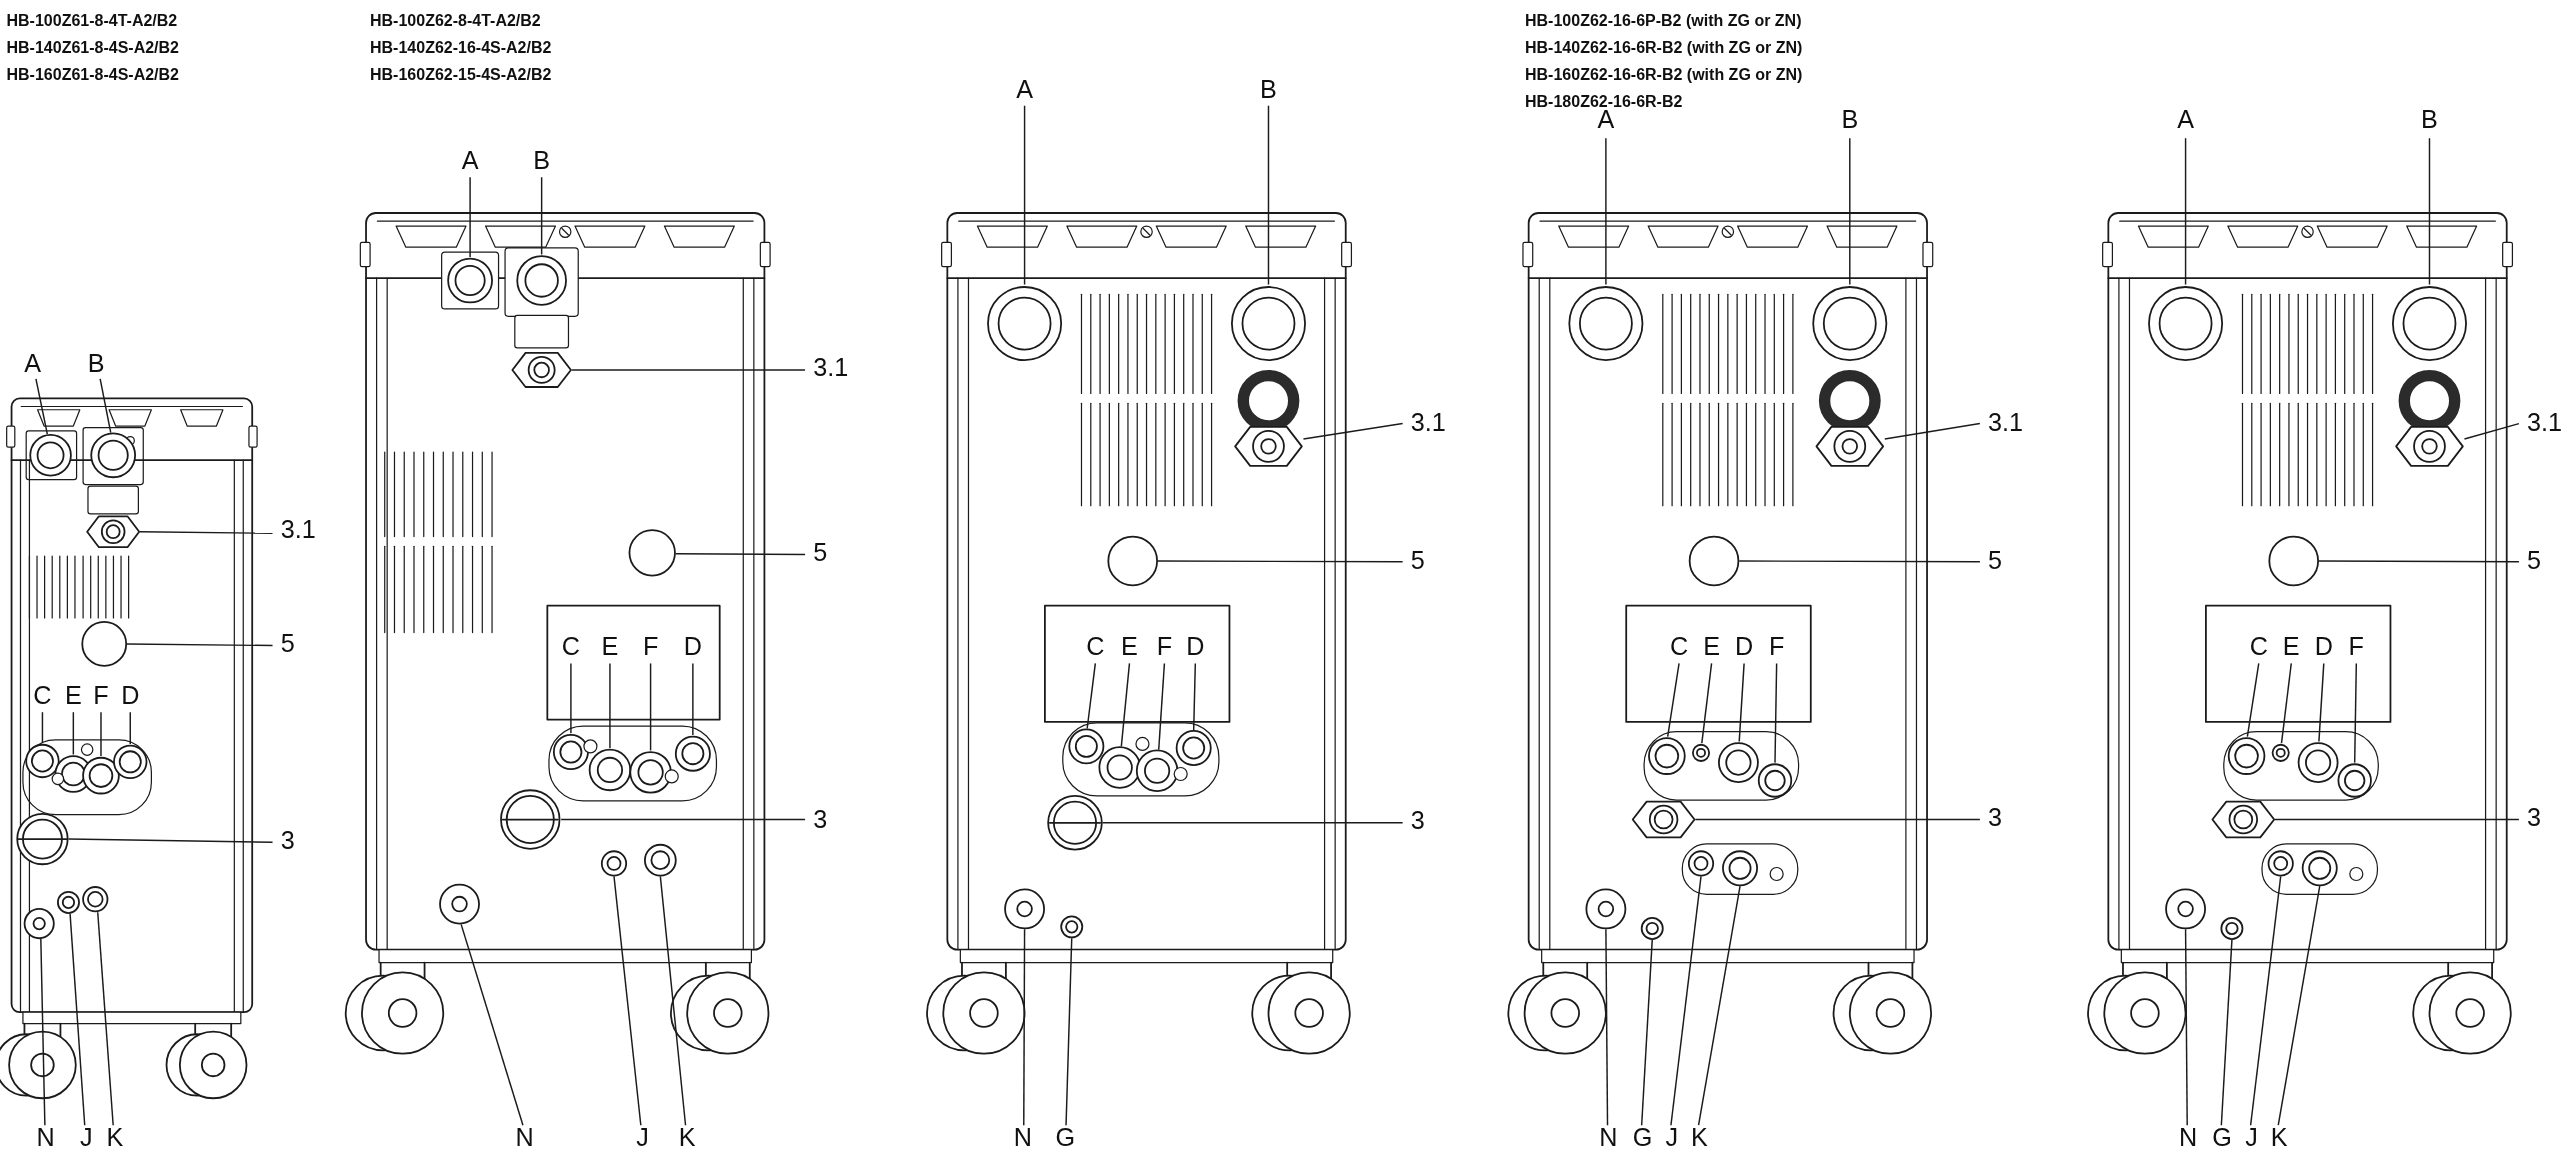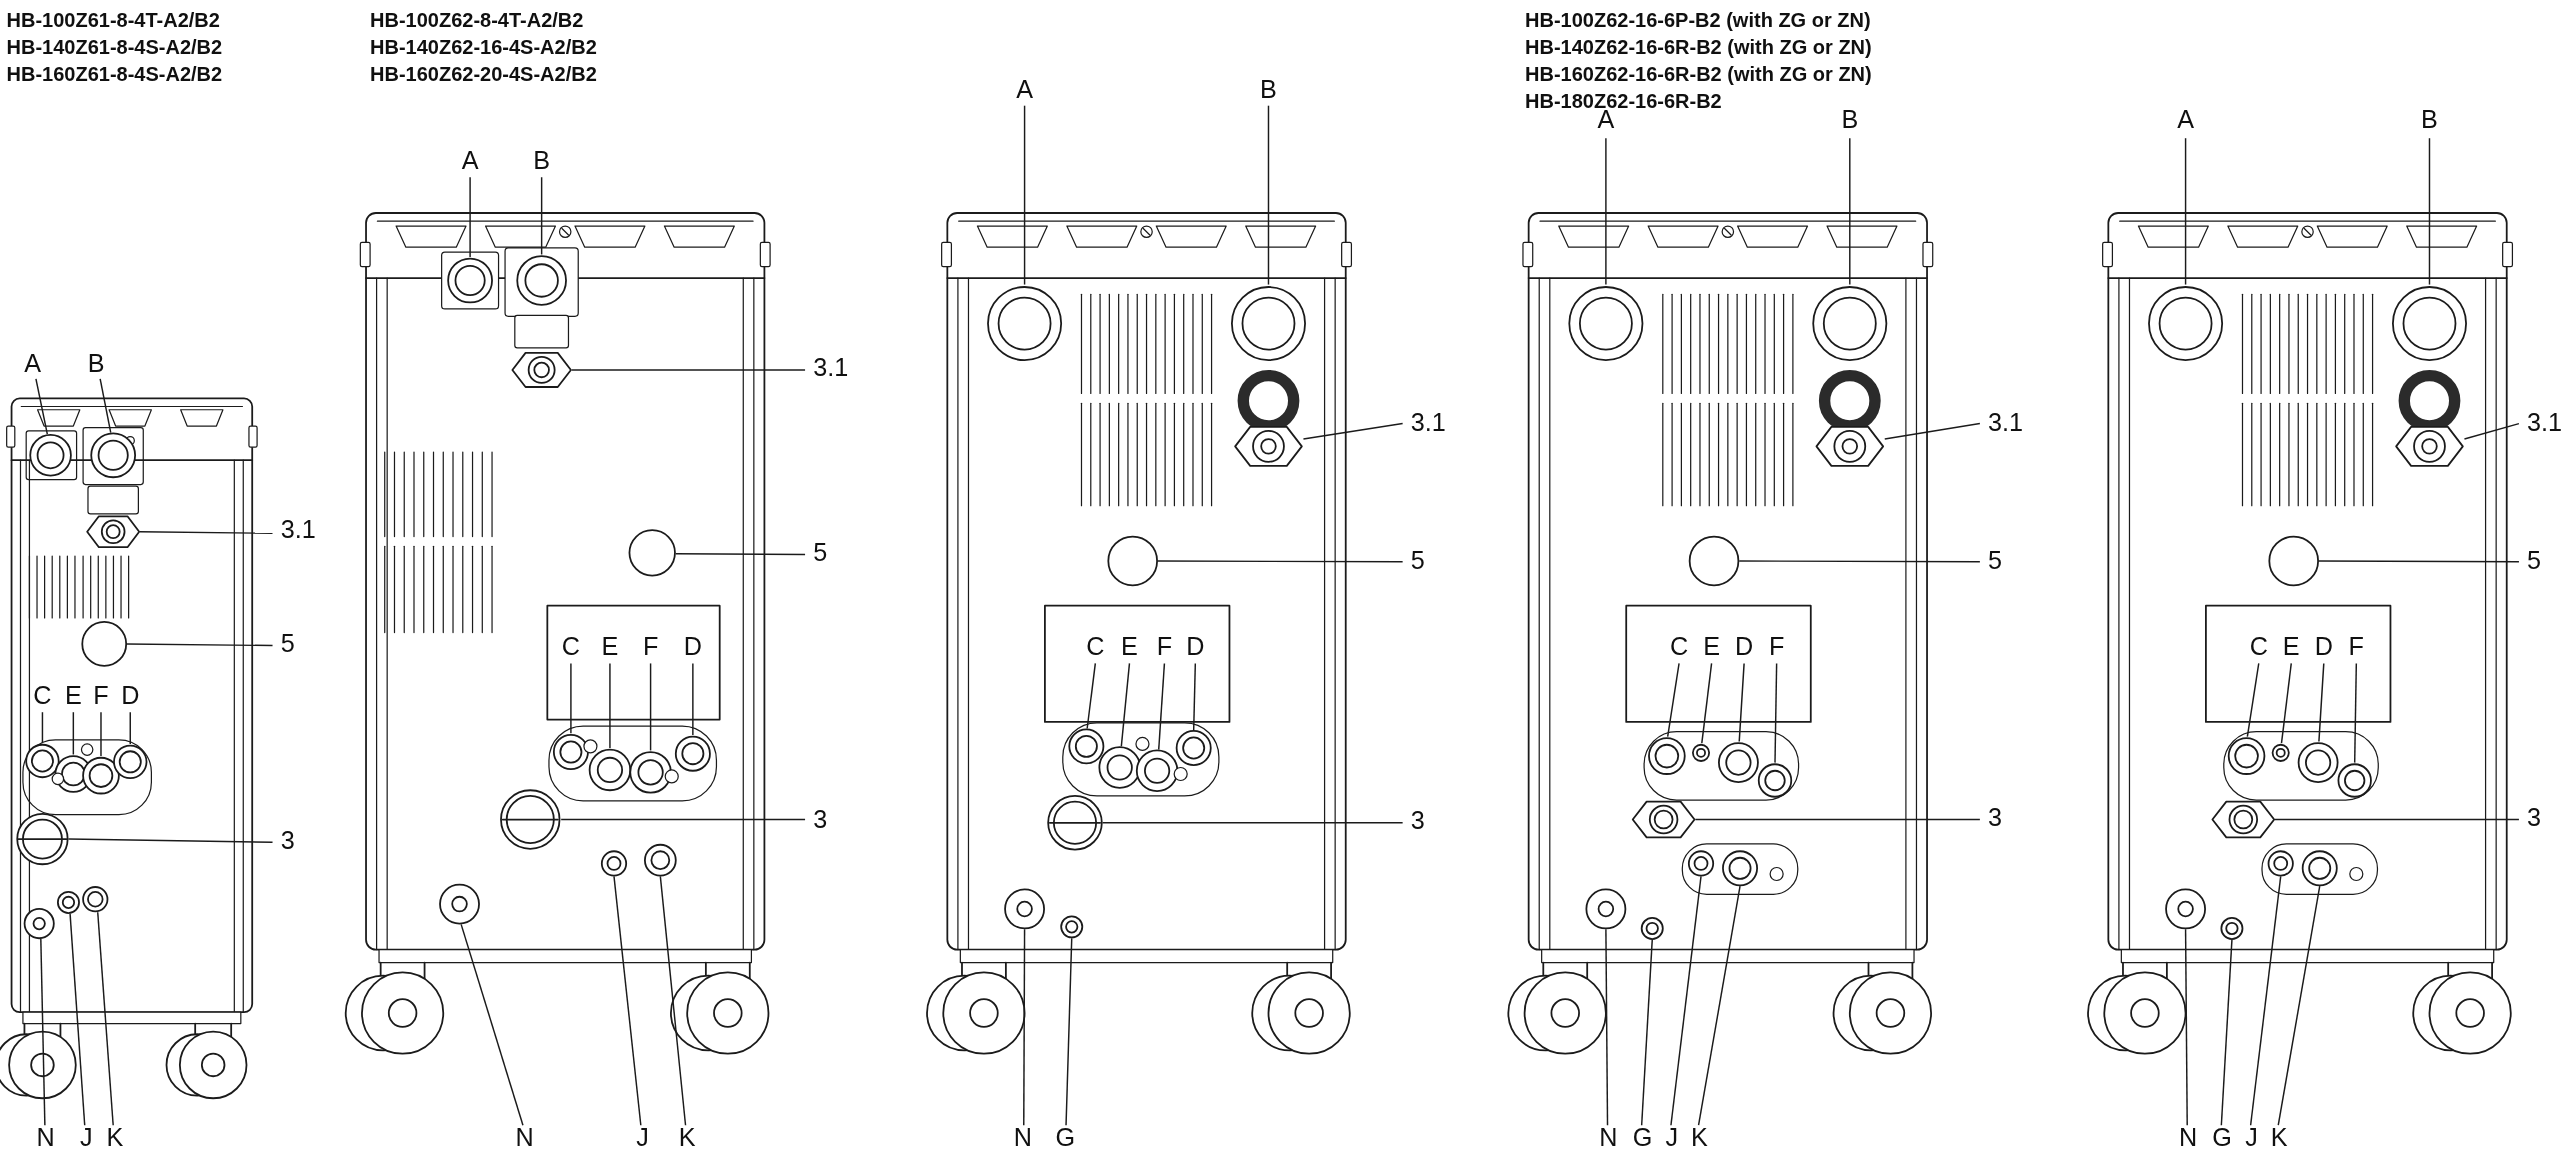--- a/index.html
+++ b/index.html
@@ -1,18 +1,18 @@
 <!DOCTYPE html>
 <html style="font-size:13px"><head>
 <meta charset="utf-8">
 <style>
   html,body{margin:0;padding:0;background:#ffffff;}
   #canvas{position:relative;width:2576px;height:1161px;background:#ffffff;
           font-family:"Liberation Sans",sans-serif;overflow:hidden;}
-  .title-block{position:absolute;top:6.5px;font-weight:700;font-size:20px;line-height:27px;color:#101010;white-space:nowrap;}
+  .title-block{position:absolute;top:6.5px;font-weight:700;font-size:16px;line-height:27px;color:#101010;white-space:nowrap;}
   #art{position:absolute;left:0;top:0;}
   text.co{font-family:"Liberation Sans",sans-serif;font-size:31px;fill:#101010;}
   .ln{fill:none;stroke:#1b1b1b;stroke-width:2.2;stroke-linecap:round;stroke-linejoin:round;}
   .fw{fill:#ffffff;stroke:#1b1b1b;stroke-width:2.2;stroke-linejoin:round;}
   .thin{stroke-width:1.5;}
   .leader{fill:none;stroke:#1b1b1b;stroke-width:1.8;}
 </style>
 </head>
 <body>
 
@@ -20,21 +20,21 @@
 
   <div class="title-block" style="left:6.5px">
     <div>HB-100Z61-8-4T-A2/B2</div>
     <div>HB-140Z61-8-4S-A2/B2</div>
     <div>HB-160Z61-8-4S-A2/B2</div>
     <div></div>
   </div>
   <div class="title-block" style="left:370px">
     <div>HB-100Z62-8-4T-A2/B2</div>
     <div>HB-140Z62-16-4S-A2/B2</div>
-    <div>HB-160Z62-20-4S-A2/B2</div>
+    <div>HB-160Z62-15-4S-A2/B2</div>
     <div></div>
   </div>
   <div class="title-block" style="left:1525px">
     <div>HB-100Z62-16-6P-B2 (with ZG or ZN)</div>
     <div>HB-140Z62-16-6R-B2 (with ZG or ZN)</div>
     <div>HB-160Z62-16-6R-B2 (with ZG or ZN)</div>
     <div>HB-180Z62-16-6R-B2</div>
   </div>
 
   <svg id="art" width="2576" height="1161" viewBox="0 0 3168 1428">

